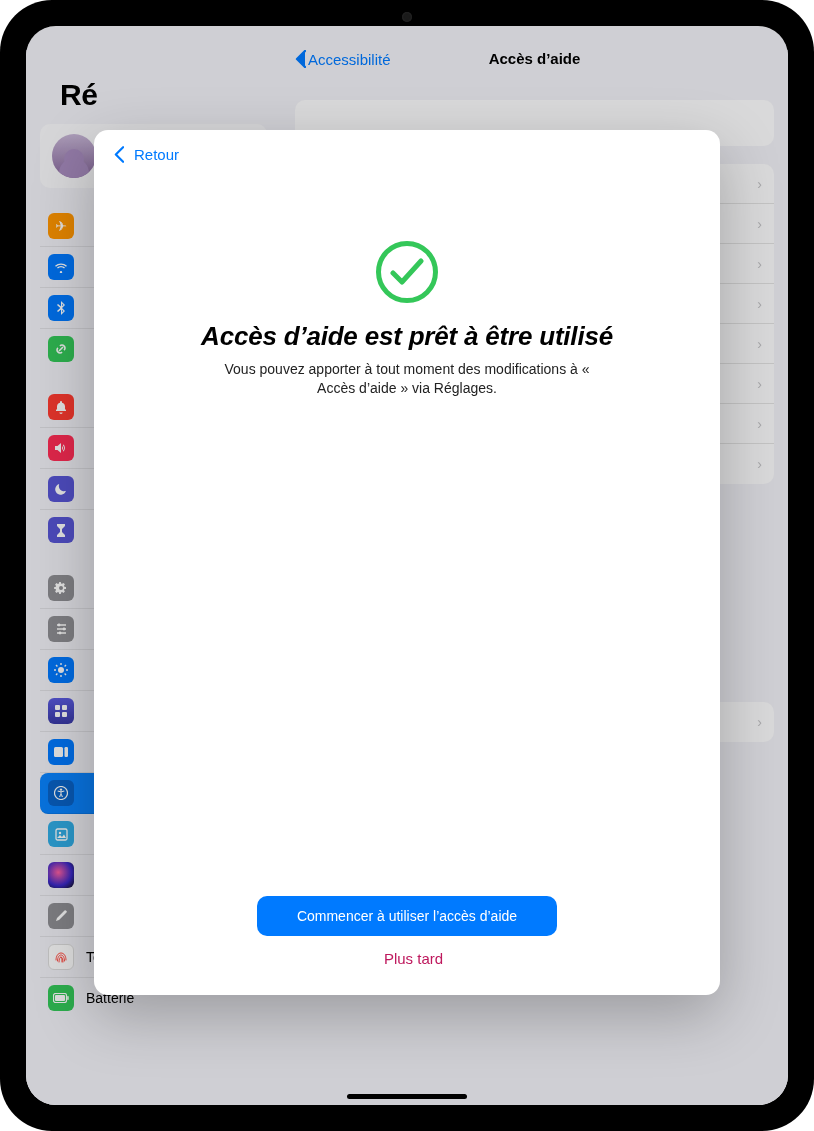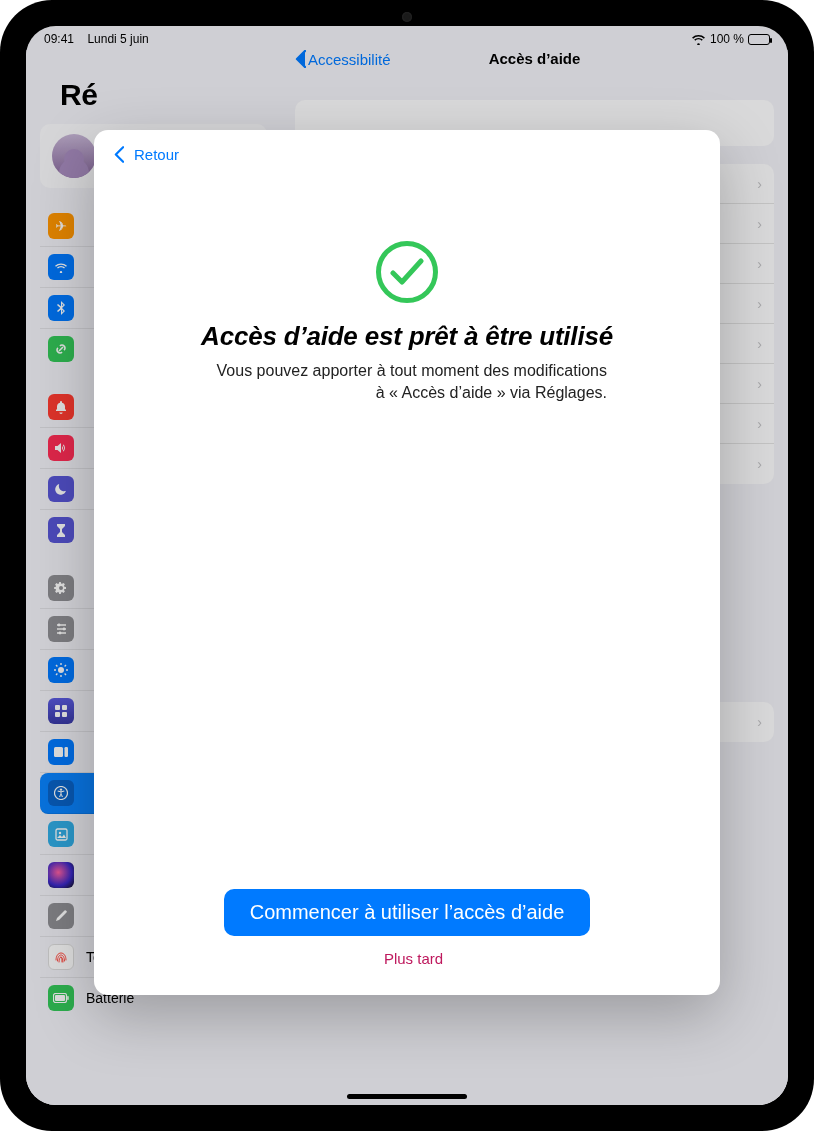--- a/index.html
+++ b/index.html
@@ -166,65 +166,49 @@
     margin-bottom:18px;
   }
   .check-circle svg{display:block;}
   .sheet-title{
     font-size:26px;font-weight:700;text-align:center;
     letter-spacing:-0.2px;
     margin:0 10px 8px 10px;
     font-style:italic;
   }
   .sheet-sub{
-    font-size:16px;color:#222;text-align:right;
+    font-size:14px;color:#222;text-align:center;
     line-height:1.35;
     max-width:400px;
   }
   .sheet-actions{
     display:flex;flex-direction:column;align-items:center;gap:10px;
     padding-bottom:4px;
   }
   .primary-btn{
     background:#007aff;color:#fff;border:none;border-radius:10px;
-    padding:12px 26px;font-size:20px;font-weight:500;
+    padding:12px 26px;font-size:14px;font-weight:500;
     min-width:300px;
   }
   .secondary-btn{
     background:none;border:none;color:#be185d;font-size:15px;padding:4px;margin-left:13px;
   }
 
   .home-indicator{
     position:absolute;bottom:6px;left:50%;transform:translateX(-50%);
     width:120px;height:5px;border-radius:3px;background:#000;
   }
 </style>
 </head>
 <body>
 
 <div class="device-frame">
   <div class="camera"></div>
   <div class="screen">
 
-    <div class="statusbar">
-      <div class="left">
-        <span>09:41</span>
-        &nbsp;&nbsp;
-        <span>Lundi 5 juin</span>
-      </div>
-      <div class="right">
-        <span class="wifi-icon">
-          <svg width="15" height="11" viewBox="0 0 15 11">
-              <path fill="#000" d="M7.5 9.2a1.3 1.3 0 1 0 0 2.6 1.3 1.3 0 0 0 0-2.6zm-3.3-2.5a5 5 0 0 1 6.6 0l1-1.1a6.5 6.5 0 0 0-8.6 0l1 1.1zM1.1 3.6l1 1.1a8 8 0 0 1 10.8 0l1-1.1a9.5 9.5 0 0 0-12.8 0z"></path>
-            </svg>
-        </span>
-        <span>100 %</span>
-        <span class="battery-shell"><span class="battery-fill"></span></span>
-      </div>
-    </div>
 
     <div class="content">
 
       <div class="sidebar">
         <h1>Ré</h1>
 
         <div class="acct-block">
           <div class="avatar"></div>
         </div>
 

